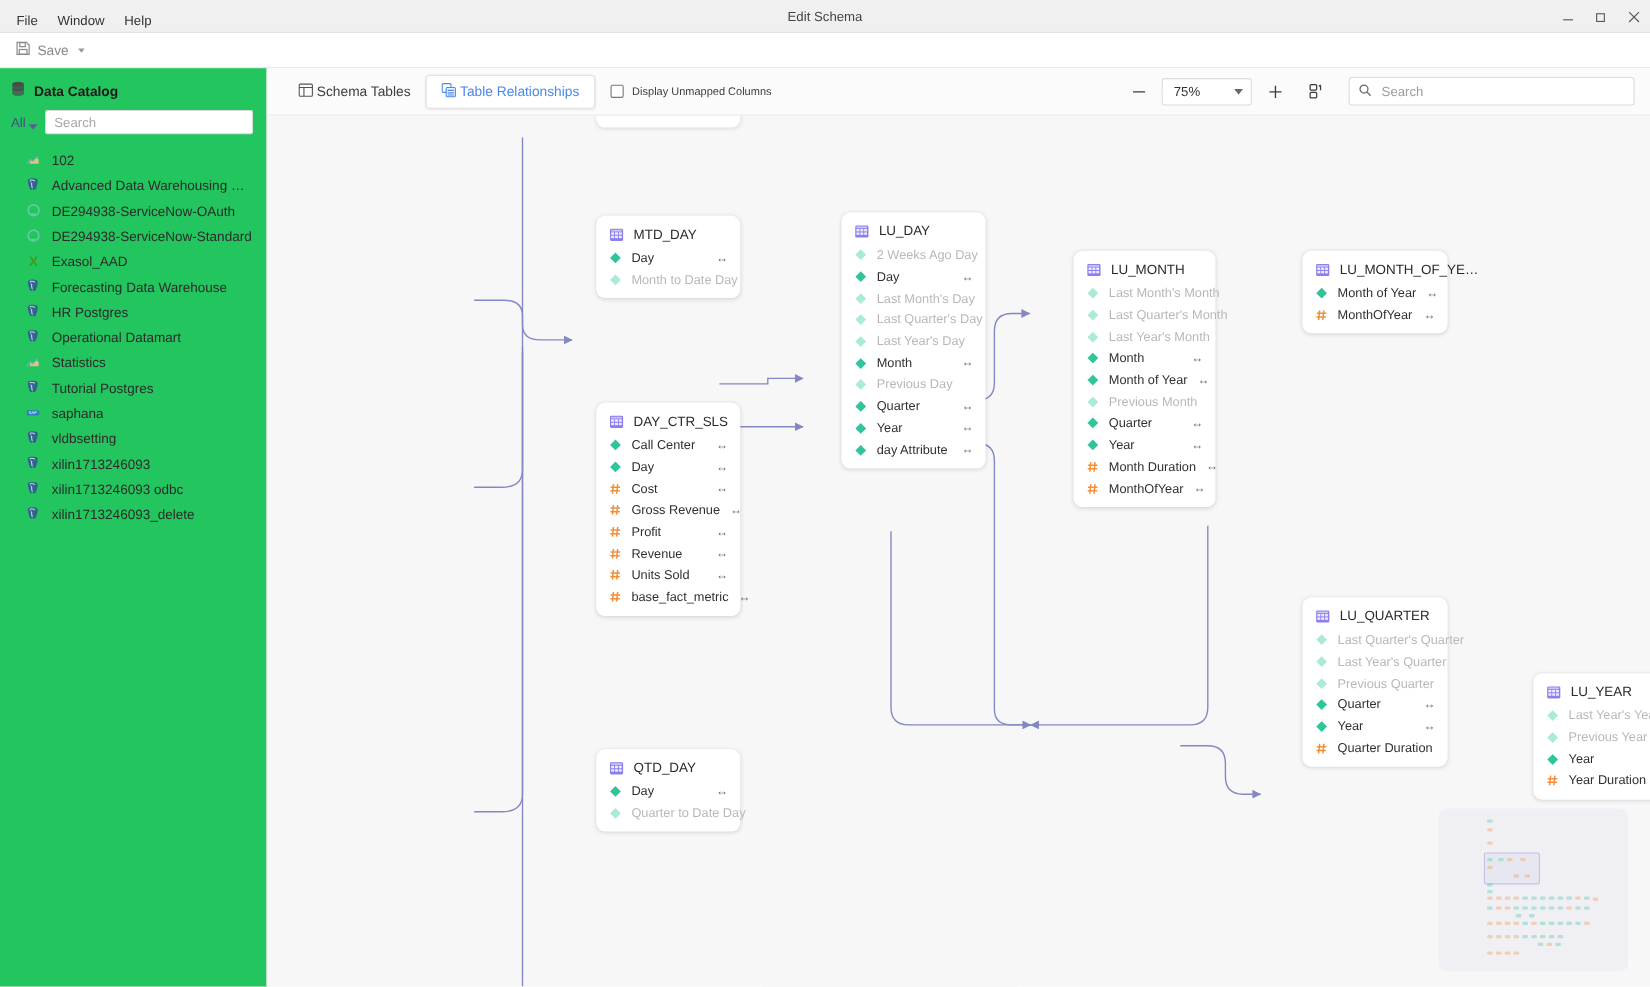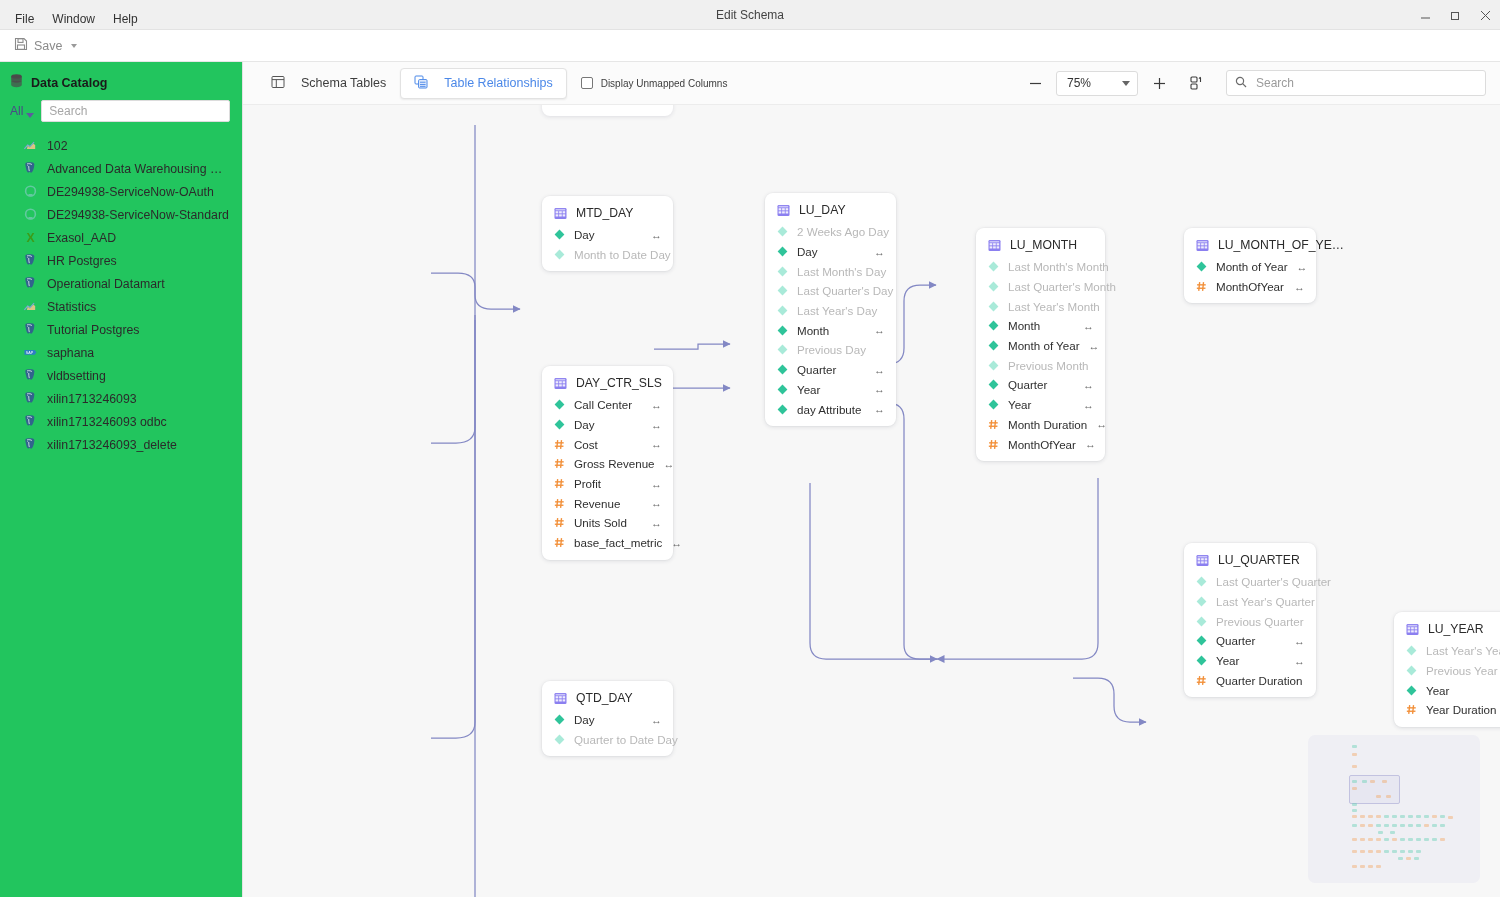--- a/index.html
+++ b/index.html
@@ -87,21 +87,21 @@
   
   #right{ flex:1; display:flex; flex-direction:column; min-width:0; position:relative; }
 
   
   #canvas-toolbar{
     height:43px; background:#fbfbfb; border-bottom:1px solid #ececec;
     display:flex; align-items:center; padding:0 14px 0 14px; gap:0;
     position:relative; z-index:30;
   }
   .view-tab{
-    display:flex; align-items:center; gap:16px; height:31px; padding:0 13px;
+    display:flex; align-items:center; gap:3px; height:31px; padding:0 13px;
     font-size:12.5px; color:#3d3d3d; border-radius:4px; cursor:pointer;
     border:1px solid transparent;
   }
   .view-tab.active{
     background:#ffffff; color:#4b88e8; border:1px solid #e2e2e2;
     box-shadow:0 1px 2px rgba(0,0,0,.07);
   }
   #unmapped-toggle{
     display:flex; align-items:center; gap:8px; margin-left:14px; font-size:10px; color:#3d3d3d;
     cursor:pointer;
@@ -286,20 +286,31 @@
           </span>
           <span class="cat-label">DE294938-ServiceNow-Standard</span>
         </div>
         <div class="cat-item" title="Exasol_AAD">
           <span class="cat-icon">
             <svg width="15" height="15" viewBox="0 0 16 16">
               <text x="8" y="12.4" font-family="Liberation Sans, sans-serif" font-size="13" font-weight="bold" fill="#3c9c18" text-anchor="middle">X</text>
             </svg>
           </span>
           <span class="cat-label">Exasol_AAD</span>
+        </div>
+        <div class="cat-item" title="Forecasting Data Warehouse">
+          <span class="cat-icon">
+            <svg width="15" height="15" viewBox="0 0 16 16">
+              <path d="M2.4 3.2c0-1 1.2-1.7 3-1.9 1.2-.15 2.6-.1 3.7.1 2 .35 3.1 1.1 3 2.3-.2 2.4-.7 5-1.7 7-.5 1-1 1.6-1.6 1.7-.7.15-1.2-.3-1.7-1.1-.4.7-.9 1.1-1.5 1-.8-.15-1.4-1.1-1.9-2.7-.6-1.9-1.1-4.3-1.3-6.4z" fill="#31648c"></path>
+              <path d="M4.3 3.1c.9-.25 2-.3 3-.15 1 .15 1.8.45 2.2.9" fill="none" stroke="#fff" stroke-width=".8"></path>
+              <path d="M6.1 5.3c0 2 .2 4 .6 5.4" fill="none" stroke="#fff" stroke-width=".8"></path>
+              <circle cx="5" cy="4.5" r=".45" fill="#fff"></circle>
+            </svg>
+          </span>
+          <span class="cat-label">Forecasting Data Warehouse</span>
         </div>
         <div class="cat-item" title="HR Postgres">
           <span class="cat-icon">
             <svg width="15" height="15" viewBox="0 0 16 16">
               <path d="M2.4 3.2c0-1 1.2-1.7 3-1.9 1.2-.15 2.6-.1 3.7.1 2 .35 3.1 1.1 3 2.3-.2 2.4-.7 5-1.7 7-.5 1-1 1.6-1.6 1.7-.7.15-1.2-.3-1.7-1.1-.4.7-.9 1.1-1.5 1-.8-.15-1.4-1.1-1.9-2.7-.6-1.9-1.1-4.3-1.3-6.4z" fill="#31648c"></path>
               <path d="M4.3 3.1c.9-.25 2-.3 3-.15 1 .15 1.8.45 2.2.9" fill="none" stroke="#fff" stroke-width=".8"></path>
               <path d="M6.1 5.3c0 2 .2 4 .6 5.4" fill="none" stroke="#fff" stroke-width=".8"></path>
               <circle cx="5" cy="4.5" r=".45" fill="#fff"></circle>
             </svg>
           </span>

